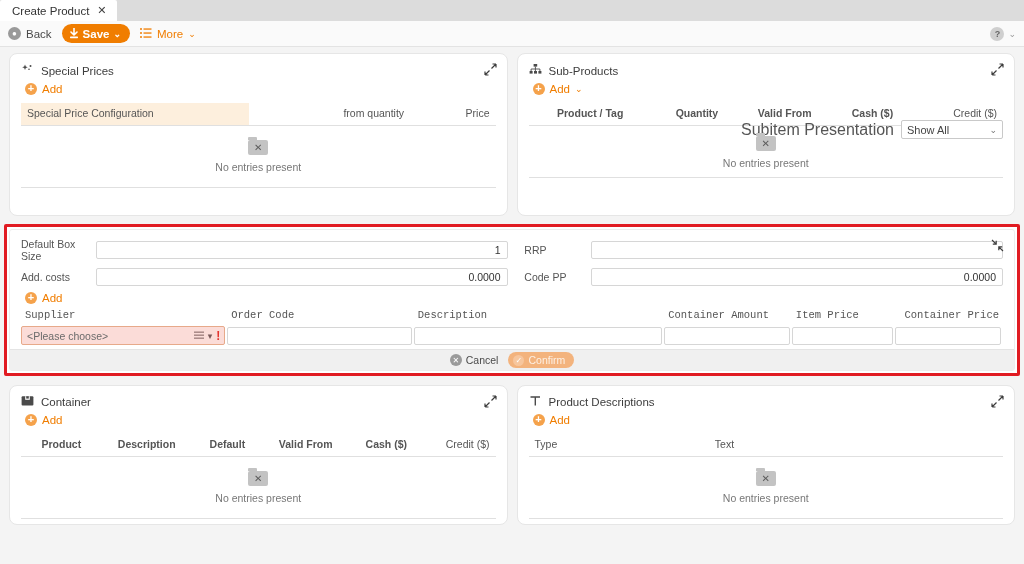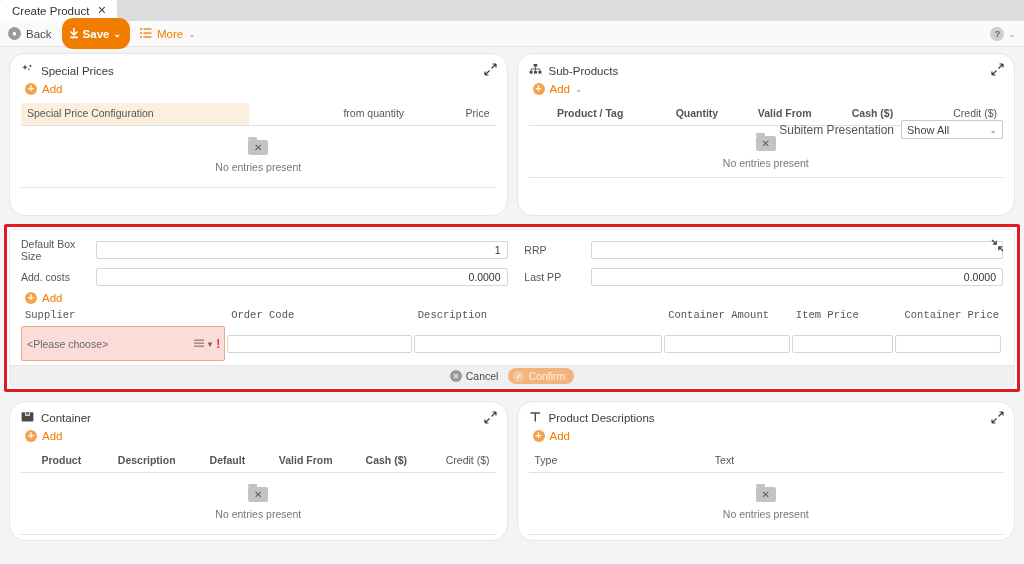--- a/index.html
+++ b/index.html
@@ -57,21 +57,21 @@
   .circle-icon {
     width: 13px; height: 13px; border-radius: 50%;
     background: #9a9a9a; color: #fff;
     display: flex; align-items: center; justify-content: center;
     font-size: 8px; line-height: 1;
   }
   .save-btn {
     background: #f07d00;
     color: #fff;
     border-radius: 11px;
-    height: 31px;
+    height: 19px;
     padding: 0 9px 0 7px;
     display: flex; align-items: center; gap: 4px;
     font-size: 11.5px;
     font-weight: 600;
     cursor: pointer;
   }
   .save-btn svg { display: block; }
   .more-btn { color: #f07d00; display: flex; align-items: center; gap: 5px; font-size: 11.5px; cursor: pointer; }
   .more-lines { display: inline-block; }
   .caret { font-size: 9px; }
@@ -89,21 +89,21 @@
   
   .content {
     padding: 0;
     position: relative;
     height: 517px;
   }
   .row2 { display: flex; gap: 9px; padding: 0 9px; }
   .panel {
     background: #fff;
     border: 1px solid #e6e6e6;
-    border-radius: 16px;
+    border-radius: 8px;
     position: relative;
     padding: 9px 11px 8px 11px;
   }
   .panel-half { width: 50%; }
   .panel-title {
     display: flex; align-items: center; gap: 7px;
     font-size: 11.5px; color: #3c3c3c;
     margin-bottom: 5px;
   }
   .expand-ico {
@@ -151,21 +151,21 @@
   }
   .empty-text { font-size: 10.5px; color: #777; }
   .totalrow td {
     font-size: 10.5px; color: #444; padding: 7px 6px;
     border-bottom: 1px solid #e6e6e6;
   }
   .subitem-wrap {
     position: absolute; right: 11px; top: 66px;
     display: flex; align-items: center; gap: 7px;
   }
-  .subitem-label { font-size: 12px; color: #555; }
+  .subitem-label { font-size: 16px; color: #555; }
   .select-box {
     width: 102px; height: 19px;
     border: 1px solid #c9c9c9; border-radius: 2px;
     background: #fff;
     display: flex; align-items: center; justify-content: space-between;
     padding: 0 5px;
     font-size: 11px; color: #444;
     cursor: pointer;
     gap: 40px;
   }
@@ -214,21 +214,21 @@
   }
   table.suptable th.r { text-align: right; }
   table.suptable td { padding: 0 2px 0 0; }
   .cell-input {
     height: 18px;
     border: 1px solid #d6d6d6;
     border-radius: 2px;
     background: #fff;
   }
   .supplier-picker {
-    height: 35px;
+    height: 19px;
     border: 1px solid #e7a98a;
     background: #fbdcd8;
     border-radius: 2px;
     display: flex; align-items: center;
     padding: 0 4px 0 5px;
     position: relative;
   }
   .supplier-picker .ph { font-size: 10.5px; color: #6b6b6b; flex: 1; }
   .picker-ico { display: flex; align-items: center; gap: 3px; color: #7a5a5a; }
   .warn-bang {
@@ -431,21 +431,21 @@
         <div class="field-input fi-left">1</div>
         <div class="gap-mid"></div>
         <span class="field-label-2">RRP</span>
         <div class="field-input fi-right"></div>
       </div>
 
       <div class="field-row">
         <span class="field-label">Add. costs</span>
         <div class="field-input fi-left">0.0000</div>
         <div class="gap-mid"></div>
-        <span class="field-label-2">Last PP</span>
+        <span class="field-label-2">Code PP</span>
         <div class="field-input fi-right">0.0000</div>
       </div>
 
       <div class="add-link" style="margin:2px 0 2px 4px;">
         <span class="plus-ico">+</span>
         <span>Add</span>
       </div>
 
       <table class="suptable">
         <thead>

